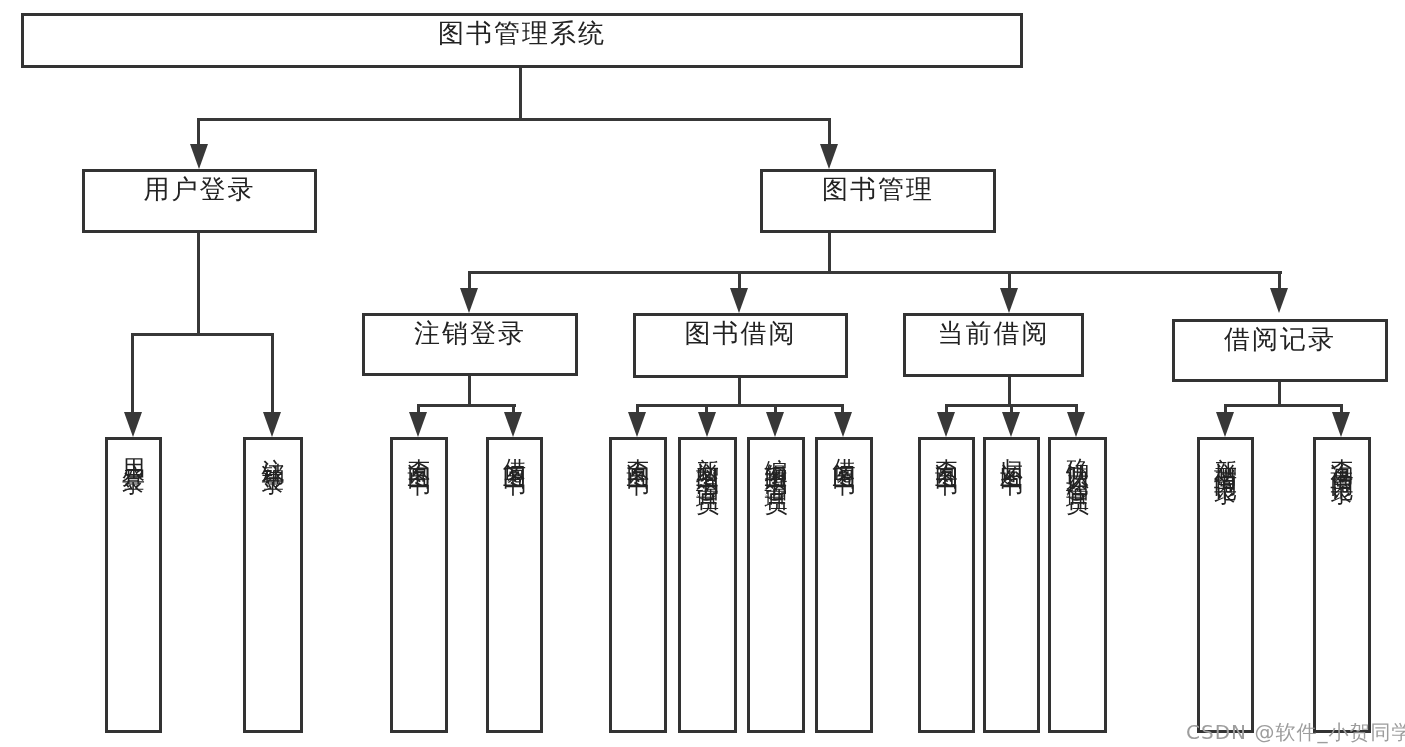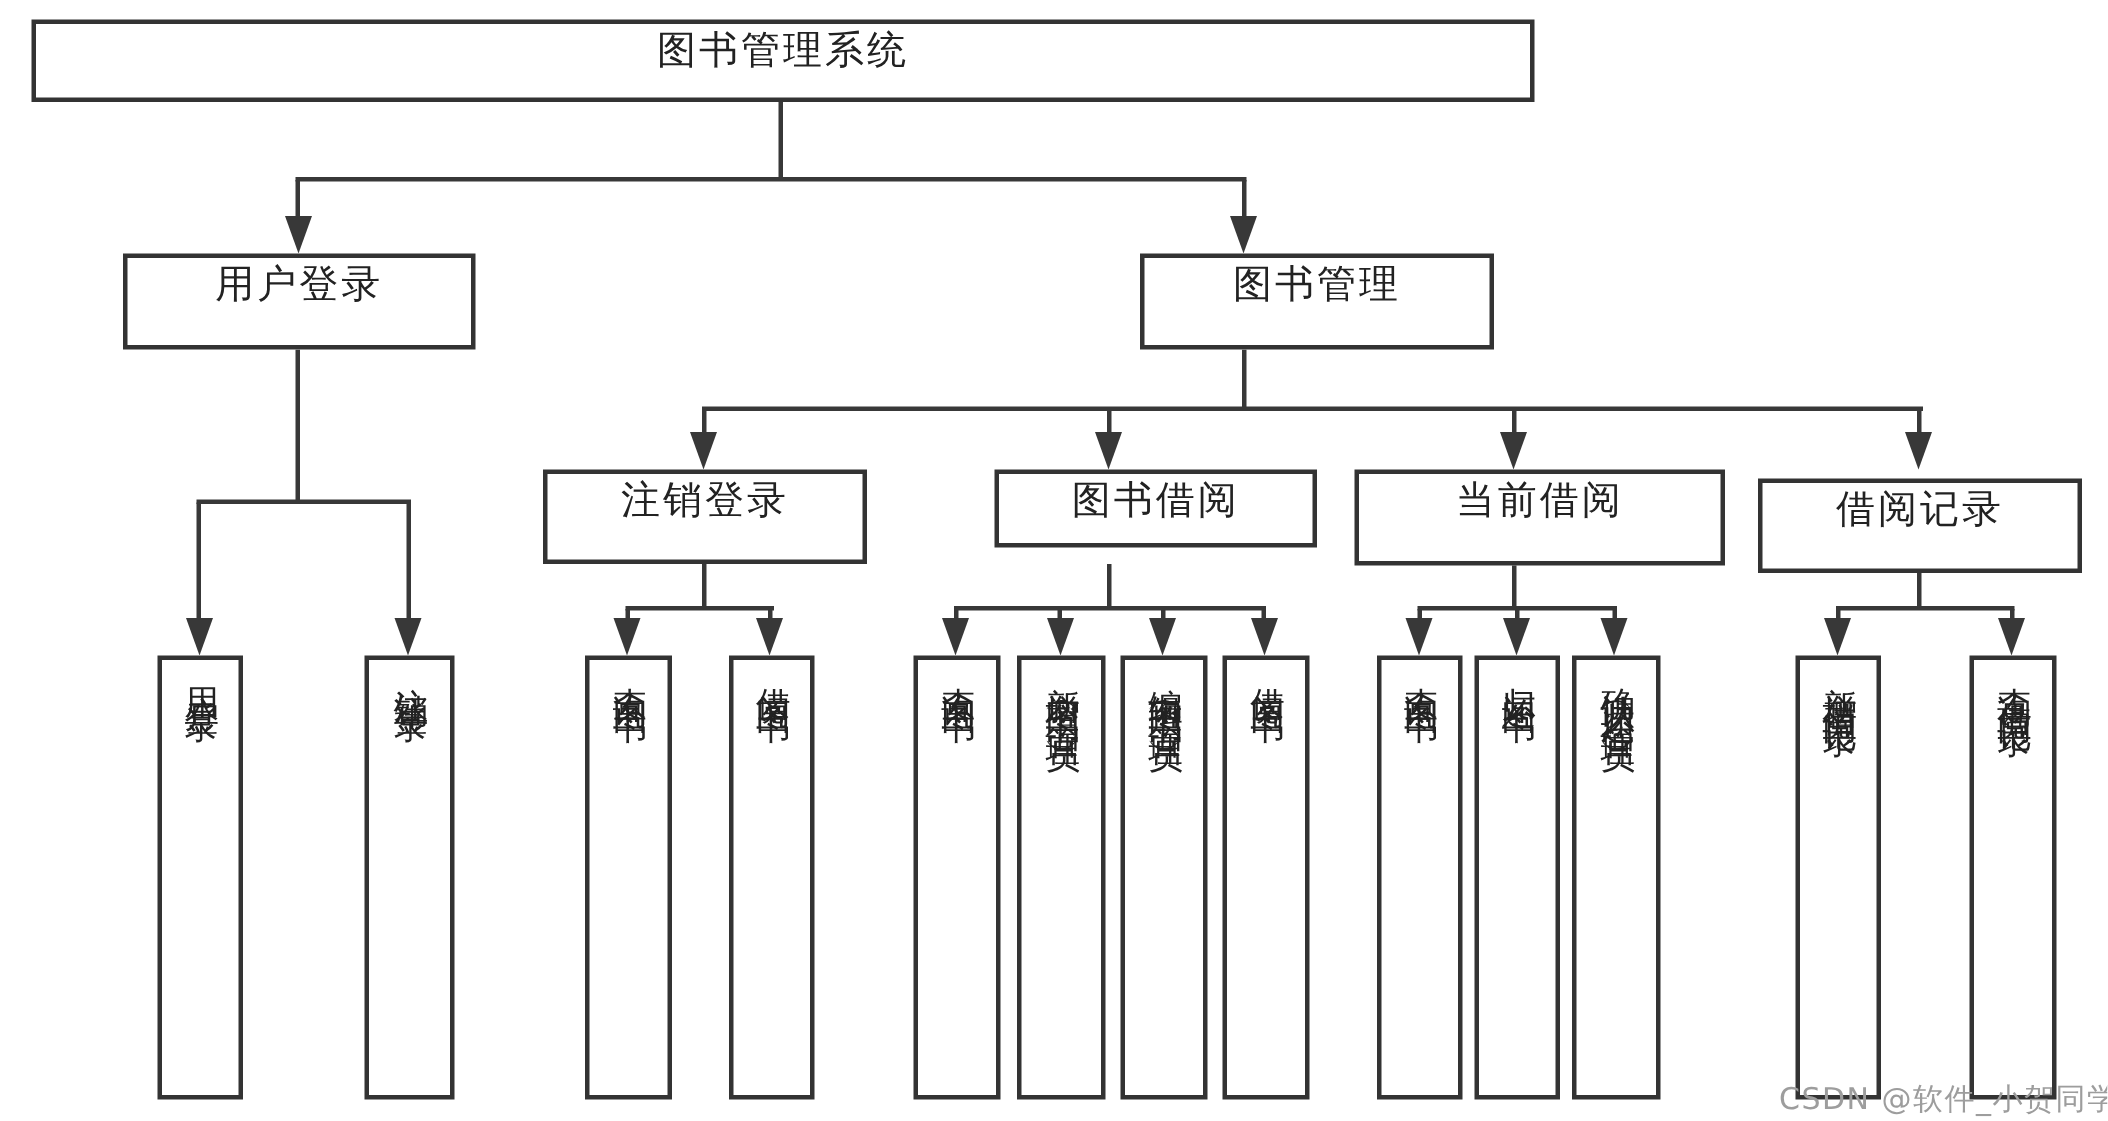--- a/index.html
+++ b/index.html
@@ -120,24 +120,24 @@
   <div class="node" style="left:82px;top:169px;width:235px;height:64px;">
     <span class="h-label">用户登录</span>
   </div>
   <div class="node" style="left:712px;top:169px;width:236px;height:64px;margin-left:48px;">
     <span class="h-label">图书管理</span>
   </div>
 
   <div class="node" style="left:362px;top:313px;width:216px;height:63px;">
     <span class="h-label">注销登录</span>
   </div>
-  <div class="node" style="left:663px;top:313px;width:215px;height:52px;">
+  <div class="node" style="left:633px;top:313px;width:215px;height:65px;">
     <span class="h-label">图书借阅</span>
   </div>
-  <div class="node" style="left:903px;top:313px;width:247px;height:64px;">
+  <div class="node" style="left:903px;top:313px;width:181px;height:64px;">
     <span class="h-label">当前借阅</span>
   </div>
   <div class="node" style="left:1172px;top:319px;width:216px;height:63px;">
     <span class="h-label">借阅记录</span>
   </div>
 
   <div class="node" style="left:105px;top:437px;width:57px;height:296px;">
     <span class="v-label">用户登录</span>
   </div>
   <div class="node" style="left:243px;top:437px;width:60px;height:296px;">

